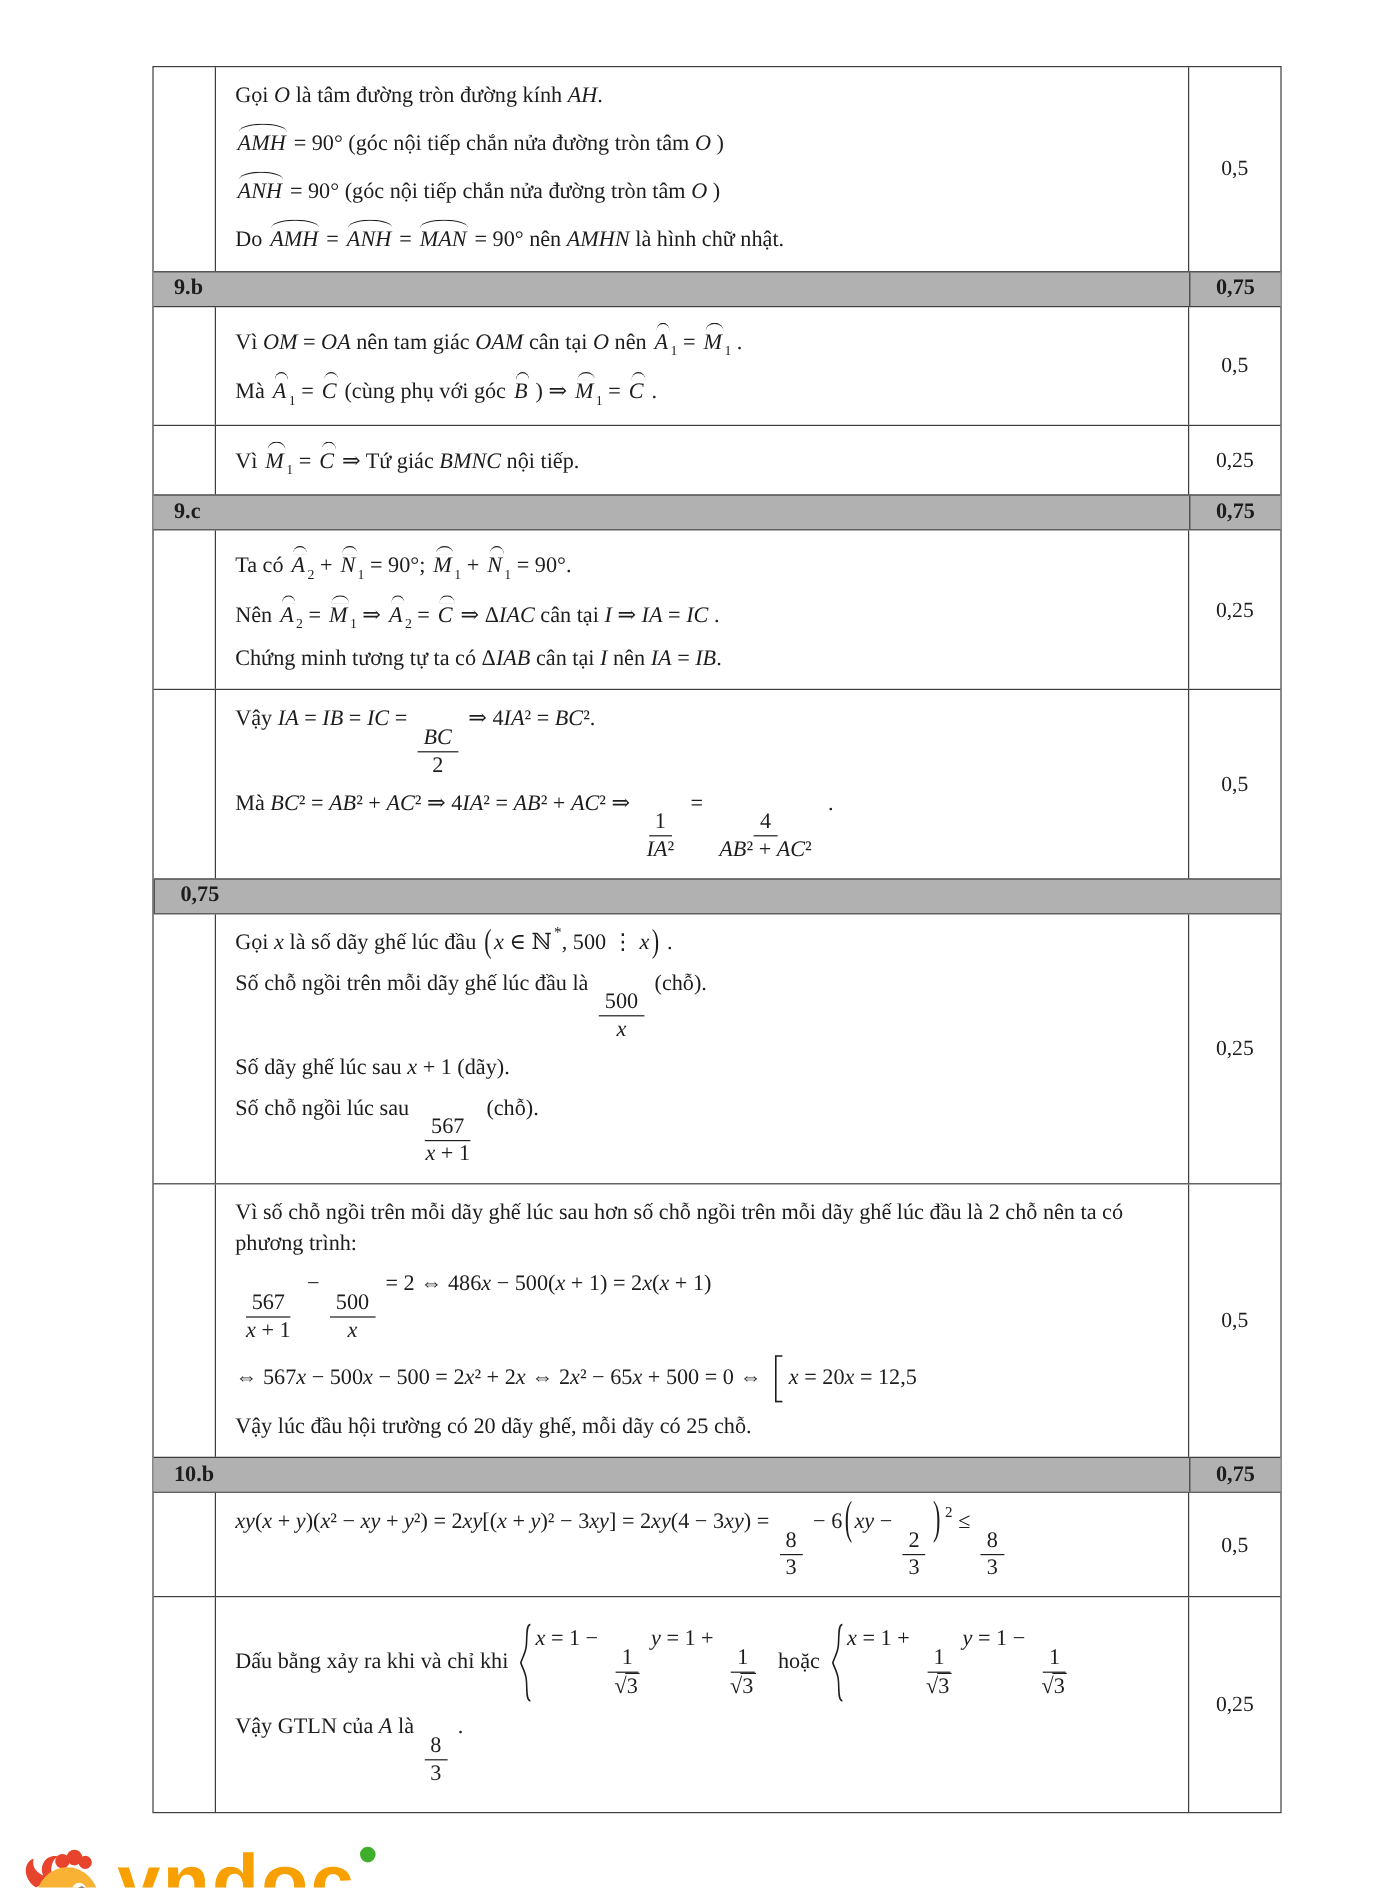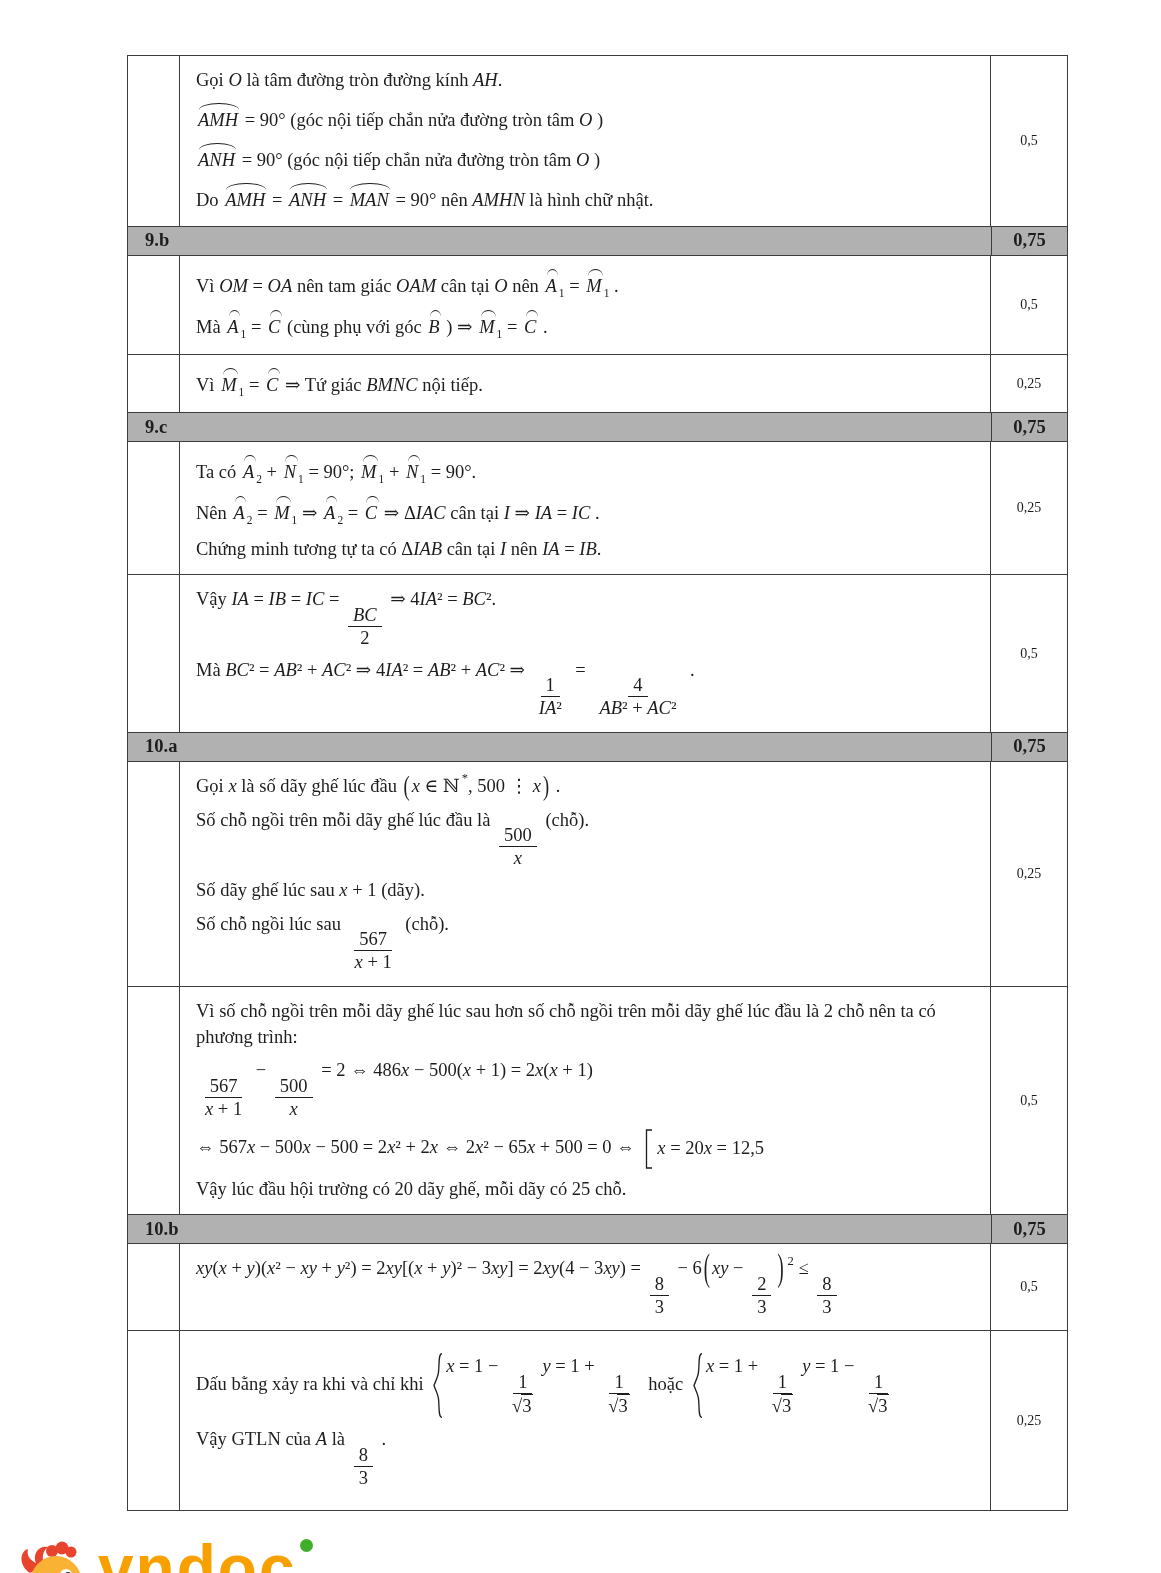--- a/index.html
+++ b/index.html
@@ -6,21 +6,21 @@
   body{margin:0;background:#ffffff;}
   .page{position:relative;width:1161px;height:1573px;background:var(--page_bg,#ffffff);
         font-family:"Liberation Serif","DejaVu Serif",serif;color:var(--text,#1d1d1d);
         font-size:18.5px;overflow:hidden;}
   .doc-table{position:absolute;left:127px;top:55px;width:941px;border:1.6px solid var(--border,#3d3d3d);}
   .row{display:flex;border-top:1.6px solid var(--border,#3d3d3d);}
   .row:first-child{border-top:none;font-family:Liberation Serif, serif;}
   .col-left{flex:0 0 52px;border-right:1.6px solid var(--border,#3d3d3d);}
   .col-main{flex:1 1 auto;display:flex;flex-direction:column;justify-content:center;
             padding:8px 16px;border-right:1.6px solid var(--border,#3d3d3d);min-width:0;}
-  .col-pts{flex:0 0 76px;display:flex;align-items:center;justify-content:center;font-size:14px;}
+  .col-pts{flex:0 0 76px;display:flex;align-items:center;justify-content:center;font-size:18px;}
   .row.header{background:var(--header_bg,#b1b1b1);font-weight:bold;min-height:29px;align-items:stretch;}
   .row.header .h-label{flex:1 1 auto;display:flex;align-items:center;padding:2px 0 2px 17px;}
   .row.header .h-pts{flex:0 0 76px;display:flex;align-items:center;justify-content:center;
                      border-left:1.6px solid var(--border,#3d3d3d);}
   .r-c1{min-height:130px}.r-c2{min-height:92px}.r-c3{min-height:42px}
   .r-c4{min-height:108px}.r-c5{min-height:120px}.r-c6{min-height:178px}
   .r-c7{min-height:210px}.r-c8{min-height:68px}.r-c9{min-height:180px}
 
   .m-line{margin:4px 0;line-height:1.4;}
   .m-it{font-style:italic;}
@@ -125,21 +125,20 @@
               <span class="m-frac-n">4</span>
               <span class="m-frac-d"><span class="m-it">AB</span><span class="m-tx">² + </span><span class="m-it">AC</span><span class="m-tx">²</span></span>
             </span><span class="m-tx"> .</span></div>
         </div>
       <div class="col-pts">
           <span>0,5</span>
         </div>
     </div>
 
     <div class="row header">
-      <div class="h-label">10.a</div>
       <div class="h-pts">0,75</div>
     </div>
 
     <div class="row content r-c6">
       <div class="col-left"></div>
       <div class="col-main">
           <div class="m-line"><span class="m-tx">Gọi </span><span class="m-it">x</span><span class="m-tx"> là số dãy ghế lúc đầu </span><span class="m-bp" style="transform: scaleY(1.5);">(</span><span class="m-it">x</span><span class="m-tx"> ∈ ℕ</span><span class="m-sup">*</span><span class="m-tx">, 500 ⋮ </span><span class="m-it">x</span><span class="m-bp" style="transform: scaleY(1.5);">)</span><span class="m-tx"> .</span></div>
           <div class="m-line"><span class="m-tx">Số chỗ ngồi trên mỗi dãy ghế lúc đầu là </span><span class="m-frac">
               <span class="m-frac-n">500</span>
               <span class="m-frac-d"><span class="m-it">x</span></span>

